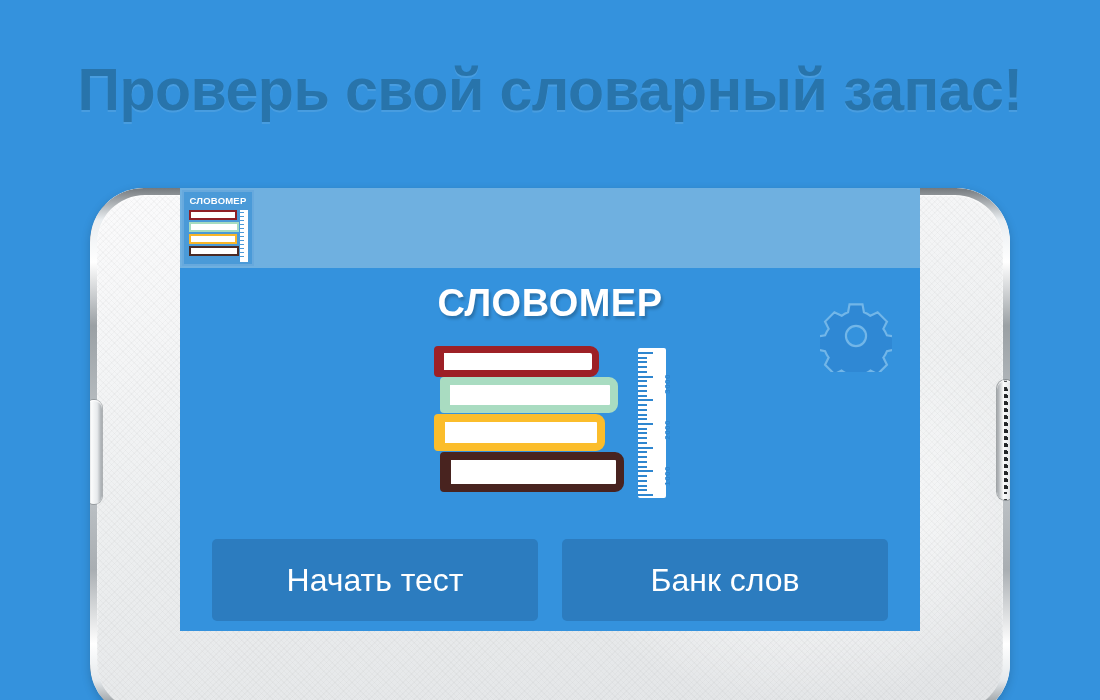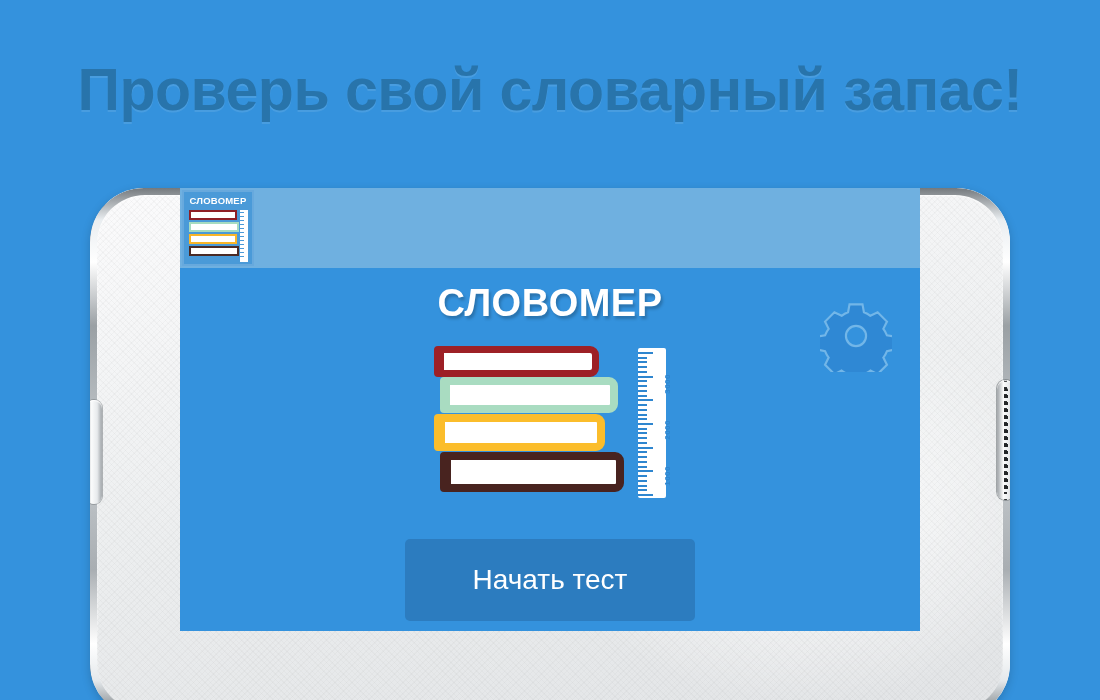--- a/index.html
+++ b/index.html
@@ -285,27 +285,27 @@
     position: absolute;
     left: 0;
     bottom: 10px;
     width: 740px;
     height: 82px;
     display: flex;
     justify-content: center;
     gap: 24px;
   }
   .action-btn {
-    width: 290px;
+    width: 326px;
     height: 82px;
     background: #2c7cbf;
     border: none;
     border-radius: 5px;
     color: #ffffff;
-    font-size: 28px;
+    font-size: 32px;
     font-family: "Liberation Sans", sans-serif;
     cursor: pointer;
     display: flex;
     align-items: center;
     justify-content: center;
   }
 </style>
 </head>
 <body>
 
@@ -387,16 +387,17 @@
             </div>
           <div class="ruler-label" style="top:26px">3000</div>
           <div class="ruler-label" style="top:72px">2000</div>
           <div class="ruler-label" style="top:118px">1000</div>
         </div>
       </div>
     </div>
 
     <div class="actions">
       <button class="action-btn">Начать тест</button>
+      <button class="action-btn">Банк слов</button>
     </div>
 
   </div>
 </div>
 
 </body></html>

